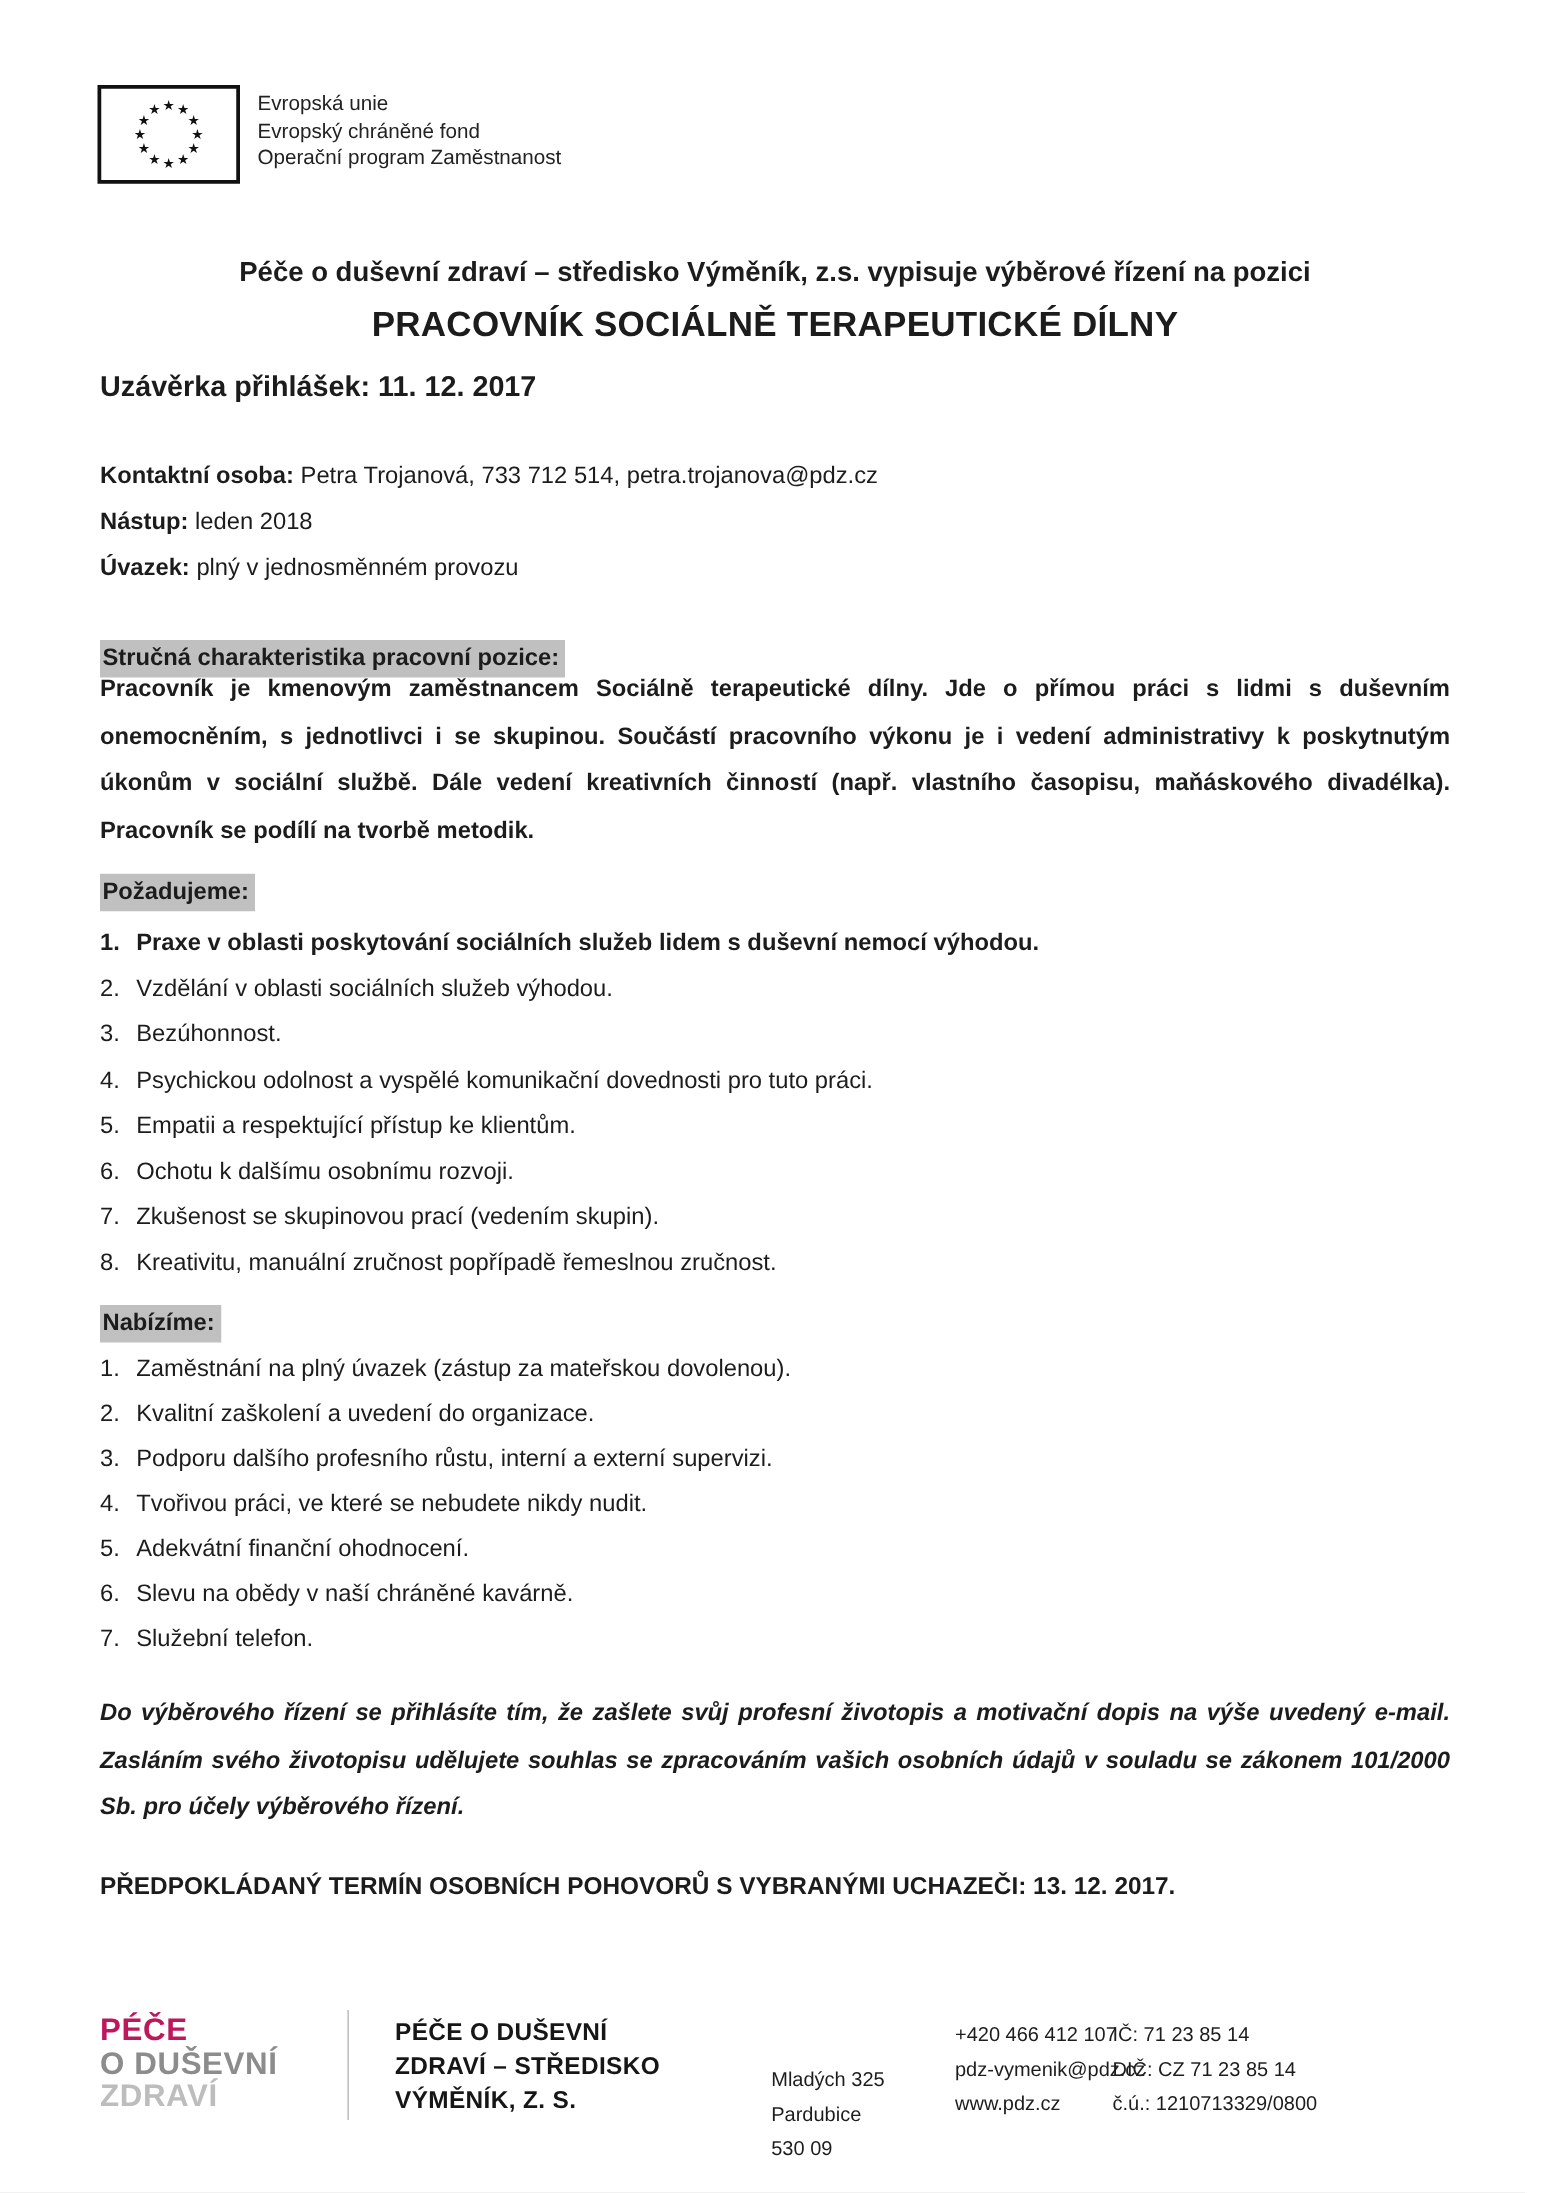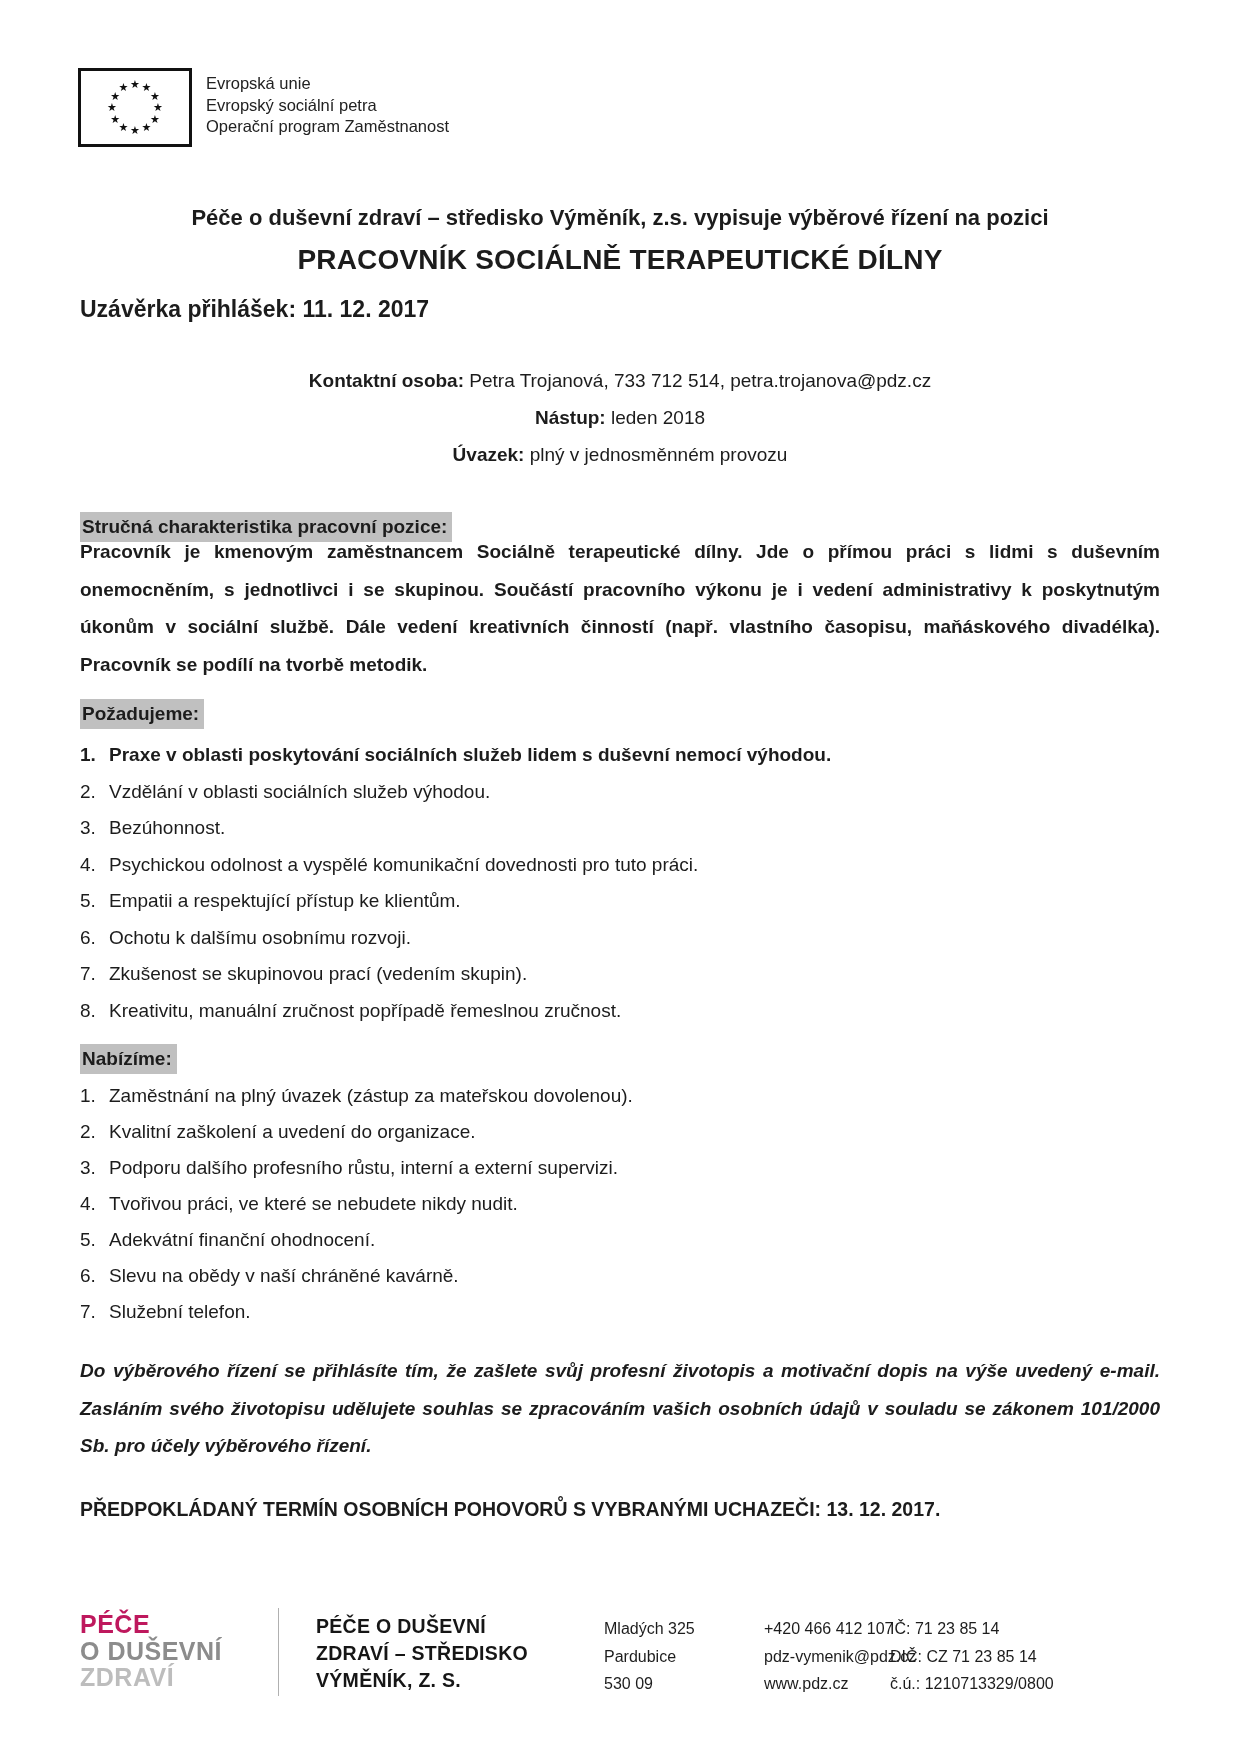--- a/index.html
+++ b/index.html
@@ -19,21 +19,21 @@
   .eu-flag{width:108px;height:73px;border:3px solid #111;background:#fff;flex:none;}
   .eu-flag svg{display:block;width:108px;height:73px;}
   .eu-text{font-size:16.5px;line-height:21.5px;padding-top:5px;color:#222;}
 
   
   .h1{top:203px;left:80px;width:1080px;text-align:center;font-size:22px;font-weight:bold;line-height:30px;}
   .h2{top:243px;left:80px;width:1080px;text-align:center;font-size:28px;font-weight:bold;line-height:34px;letter-spacing:.2px;}
   .h3{top:294px;left:80px;width:1080px;font-size:23px;font-weight:bold;line-height:30px;}
 
   
-  .contact{top:362px;left:80px;width:1080px;font-size:19px;line-height:37px;text-align:center;}
+  .contact{top:362px;left:80px;width:1080px;font-size:19px;line-height:37px;}
   .contact .lbl{font-weight:bold;}
 
   
   .sec-head{left:80px;}
   .sec-head span{display:inline-block;background:#c0c0c0;font-size:19px;font-weight:bold;line-height:24px;padding:3px 5px 3px 2px;}
   .sh1{top:512px;}
   .sh2{top:699px;}
   .sh3{top:1044px;}
 
   
@@ -49,21 +49,21 @@
   .li-row.bold{font-weight:bold;}
   .li-num{flex:none;width:29px;}
   .li-text{flex:1;}
 
   
   .footer{top:1605px;left:78px;width:1110px;height:110px;}
   .f-logo{position:absolute;left:2px;top:6px;font-weight:800;font-size:25px;line-height:26.5px;letter-spacing:.5px;}
   .f-divider{position:absolute;left:200px;top:3px;width:1px;height:88px;background:#b0b0b0;}
   .f-org{position:absolute;left:238px;top:8px;font-weight:800;font-size:19.5px;line-height:27px;letter-spacing:.3px;color:#161616;}
   .f-col{position:absolute;top:10px;font-size:16px;line-height:27.5px;color:#1d1d1d;}
-  .f-col1{left:526px;}
+  .f-col1{left:539px;margin-top:36px;}
   .f-col2{left:686px;}
   .f-col3{left:812px;}
 </style>
 </head>
 <body>
 
 <div id="page">
 
   <div class="abs eu-block">
     <div class="eu-flag">
@@ -78,21 +78,21 @@
           <text x="42.5" y="60.2" text-anchor="middle" font-size="11" fill="#111">★</text>
           <text x="34.1" y="51.8" text-anchor="middle" font-size="11" fill="#111">★</text>
           <text x="31.0" y="40.3" text-anchor="middle" font-size="11" fill="#111">★</text>
           <text x="34.1" y="28.8" text-anchor="middle" font-size="11" fill="#111">★</text>
           <text x="42.5" y="20.4" text-anchor="middle" font-size="11" fill="#111">★</text>
         </svg>
     </div>
     <div class="eu-text">
 
     <div>Evropská unie</div>
-        <div>Evropský sociální petra</div>
+        <div>Evropský chráněné fond</div>
         <div>Operační program Zaměstnanost</div>
       </div>
   </div>
 
   <div class="abs h2">PRACOVNÍK SOCIÁLNĚ TERAPEUTICKÉ DÍLNY</div>
   <div class="abs h1">Péče o duševní zdraví – středisko Výměník, z.s.  vypisuje výběrové řízení na pozici</div>
   <div class="abs h3">Uzávěrka přihlášek: 11. 12. 2017</div>
 
   <div class="abs contact">
 

